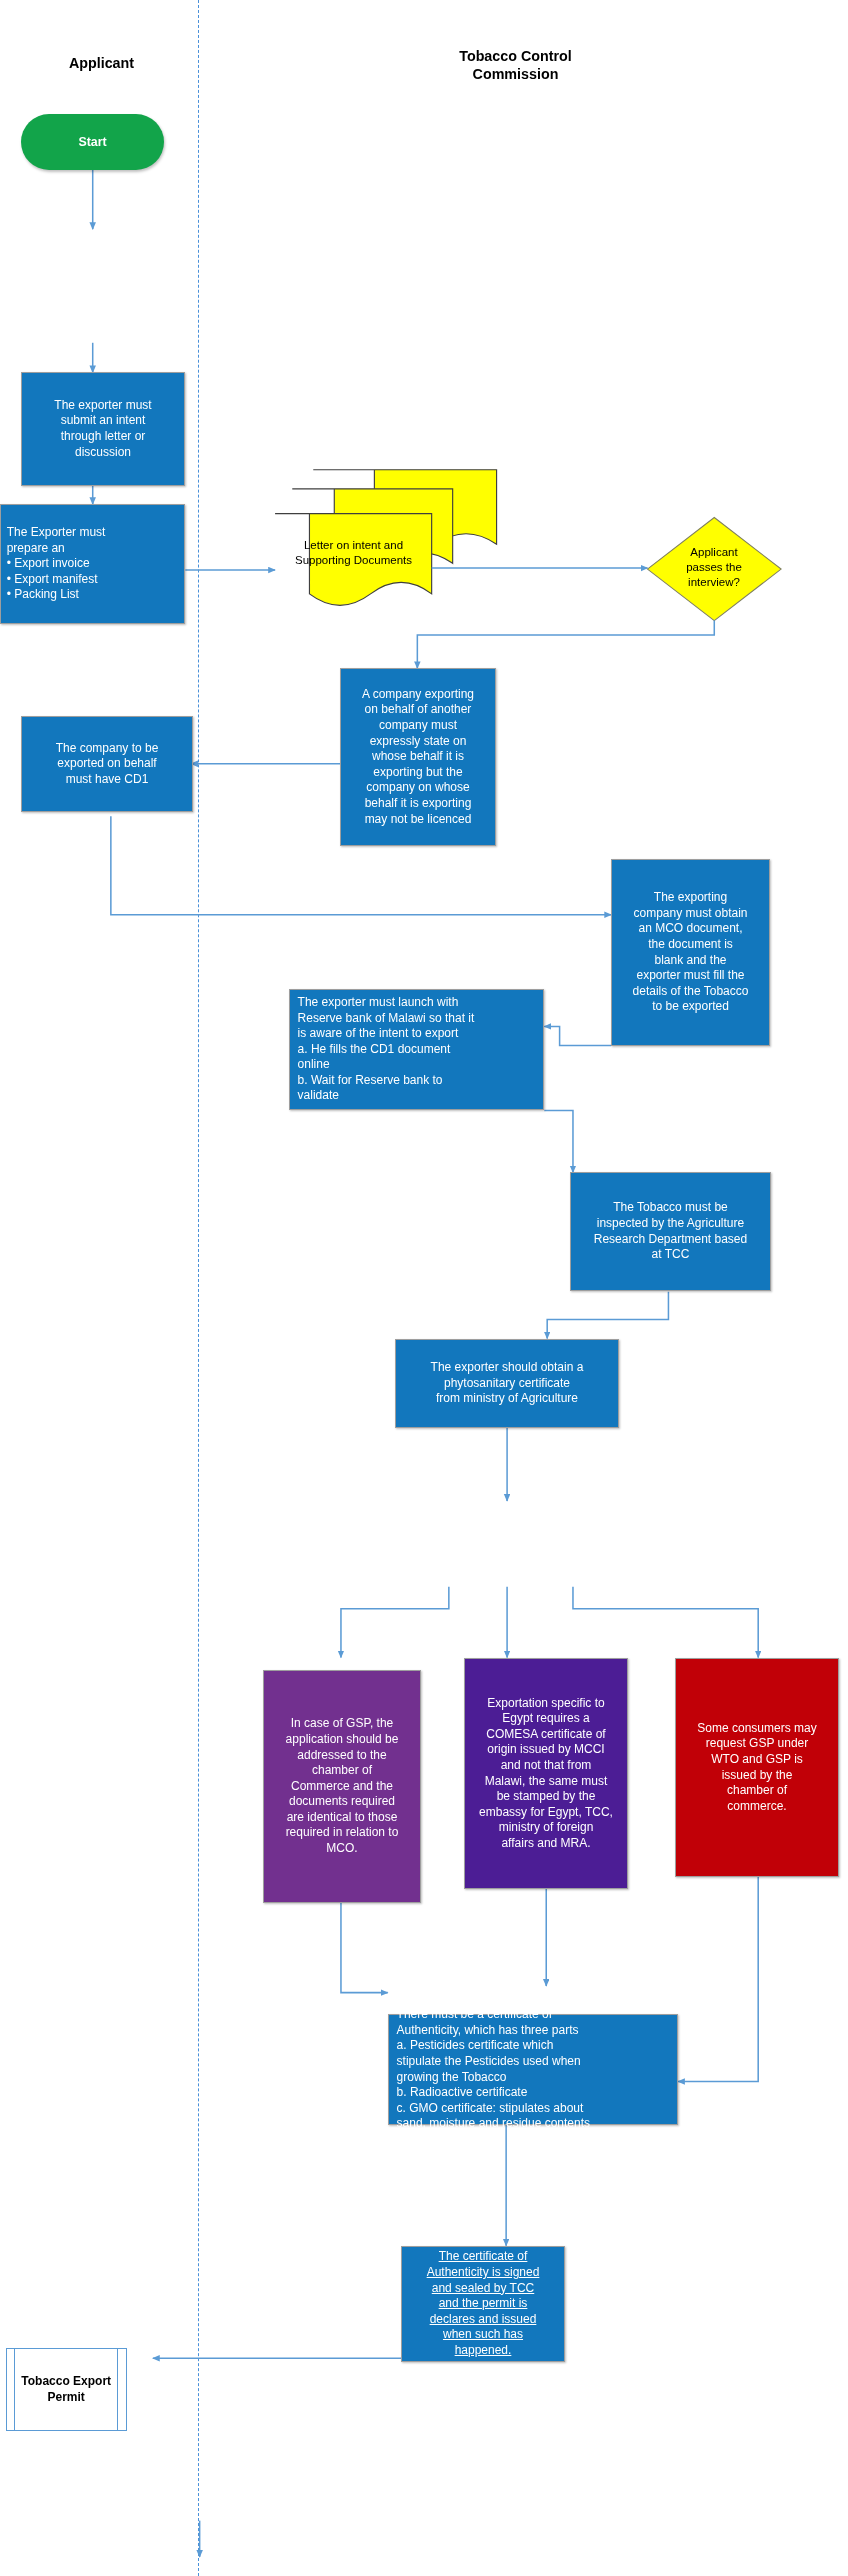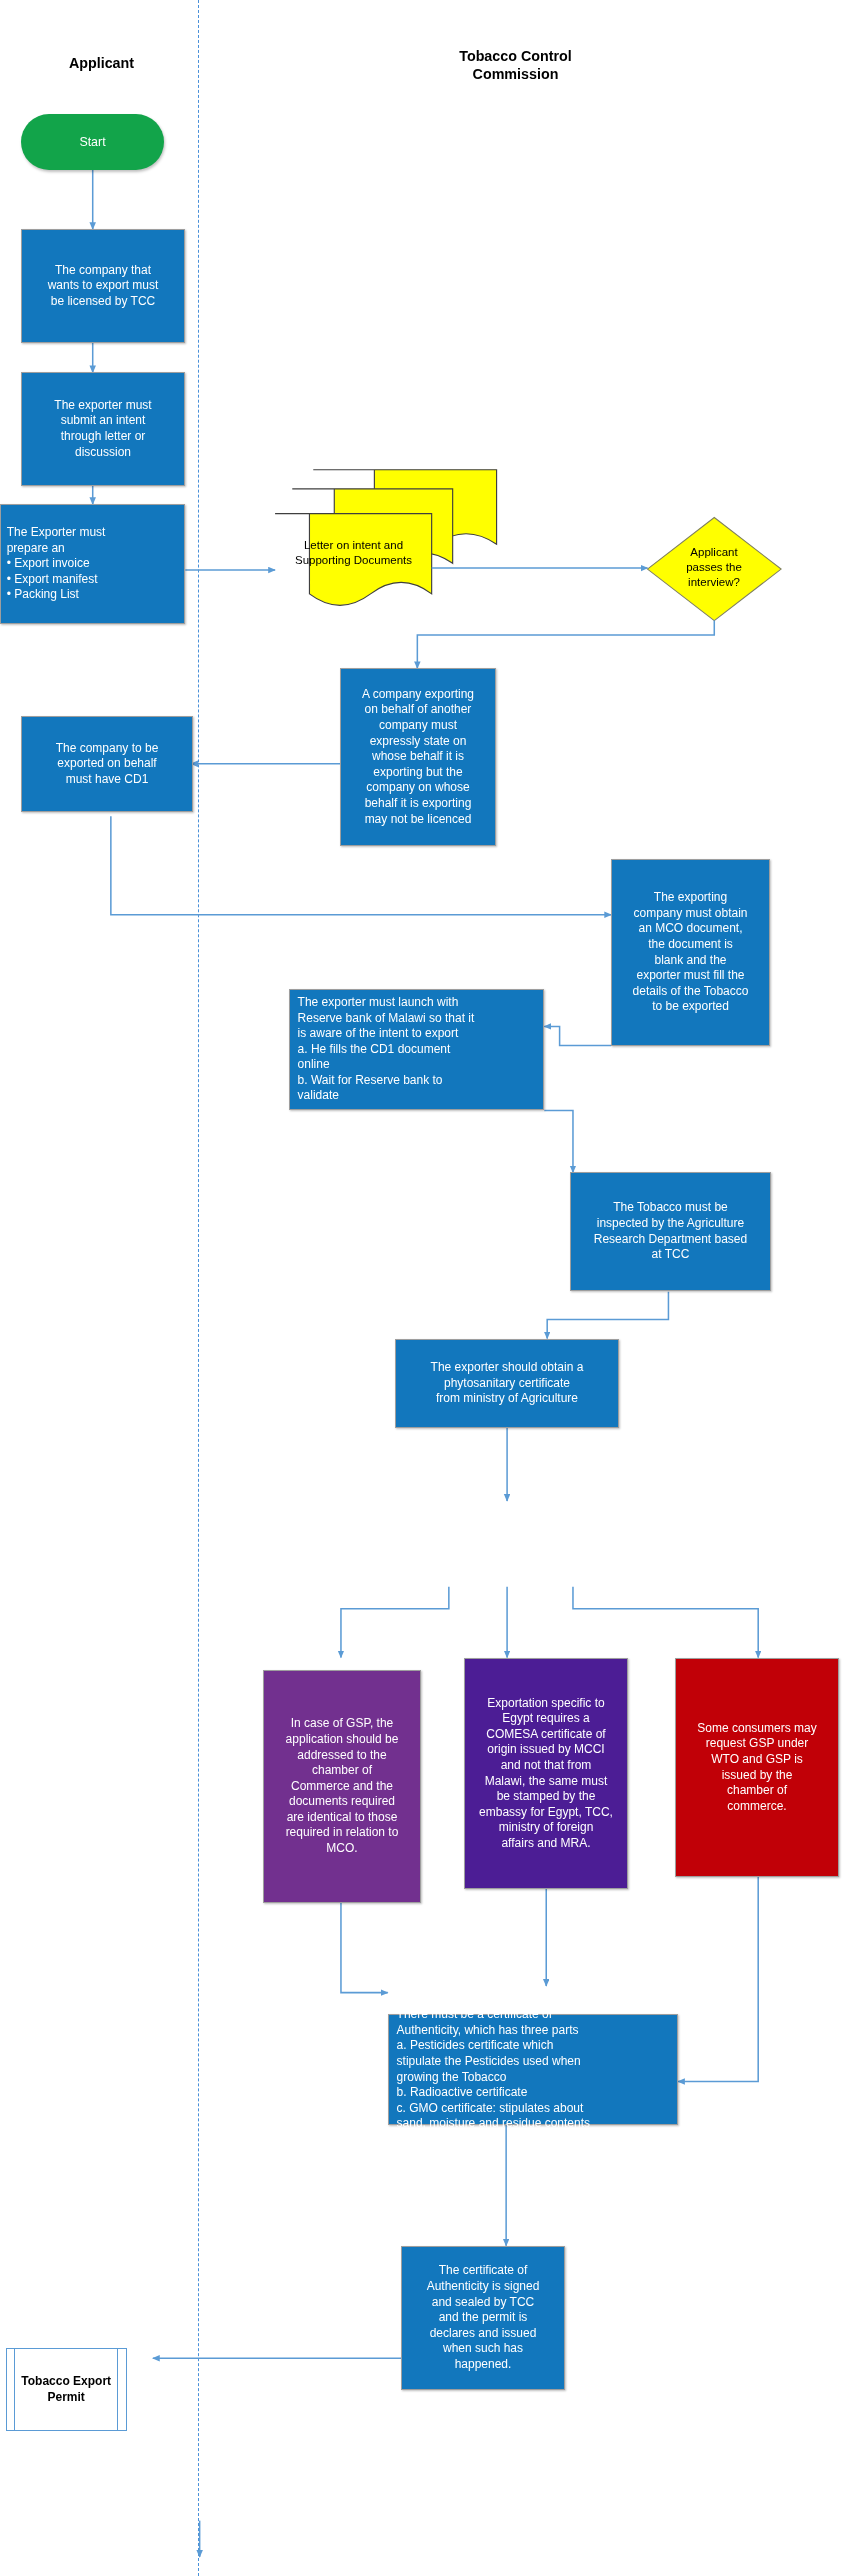--- a/index.html
+++ b/index.html
@@ -31,21 +31,21 @@
   .node.left-align{text-align:left;}
   .node.left-align .txt{text-align:left;}
   .proc{background:#1277bd;border:1px solid #9e9e9e;box-shadow:1px 1px 1.9px rgba(0,0,0,.25);}
   .proc-purple{background:#72308f;border:1px solid #9e9e9e;box-shadow:1px 1px 1.9px rgba(0,0,0,.25);}
   .proc-green{background:#4c1d95;border:1px solid #9e9e9e;box-shadow:1px 1px 1.9px rgba(0,0,0,.25);}
   .proc-red{background:#c10007;border:1px solid #9e9e9e;box-shadow:1px 1px 1.9px rgba(0,0,0,.25);}
   
   .terminator{
     position:absolute;box-sizing:border-box;background:#12a44a;
     border-radius:954px;display:flex;align-items:center;justify-content:center;
-    color:#ffffff;font-weight:normal;font-size:12.4px;
+    color:#ffffff;font-weight:bold;font-size:12.4px;
     box-shadow:1px 1.9px 2.9px rgba(0,0,0,.25);
   }
   
   .predef{
     position:absolute;box-sizing:border-box;background:#ffffff;
     border:1px solid #5b9bd5;display:flex;align-items:center;justify-content:center;
     color:#000;font-weight:bold;font-size:12px;text-align:center;
   }
   .predef:before,.predef:after{
     content:"";position:absolute;top:0;bottom:0;width:0;border-left:1px solid #5b9bd5;
@@ -127,25 +127,20 @@
 
     <path class="conn" d="M420,2470 L160,2470" marker-end="url(#ah)"></path>
 
     <path class="conn" d="M209,2640 L209,2678" marker-end="url(#ah)" style="stroke-dasharray:0;"></path>
   </svg>
 
   <div class="terminator" style="left:21px;top:114px;width:143px;height:56px;">
     <span class="txt">Start</span>
   </div>
 
-  <div class="node proc" style="left:21px;top:229px;width:164px;height:114px;">
-    <span class="txt">The company that
-wants to export must
-be licensed by TCC</span>
-  </div>
 
   <div class="node proc" style="left:21px;top:372px;width:164px;height:114px;">
     <span class="txt">The exporter must
 submit an intent
 through letter or
 discussion</span>
   </div>
 
   <div class="node proc left-align" style="left:0px;top:504px;width:185px;height:120px;padding-left:5.7px;">
     <span class="txt">The Exporter must
@@ -257,21 +252,21 @@
     <span class="txt">There must be a certificate of
 Authenticity, which has three parts
 a. Pesticides certificate which
 stipulate the Pesticides used when
 growing the Tobacco
 b. Radioactive certificate
 c. GMO certificate: stipulates about
 sand, moisture and residue contents</span>
   </div>
 
-  <div class="node proc" style="left:401px;top:2246px;width:164px;height:144px;">
+  <div class="node proc" style="left:401px;top:2246px;width:164px;height:116px;text-decoration:underline;">
     <span class="txt">The certificate of
 Authenticity is signed
 and sealed by TCC
 and the permit is
 declares and issued
 when such has
 happened.</span>
   </div>
 
   <div class="predef" style="left:5.7px;top:2348px;width:121px;height:83px;">

